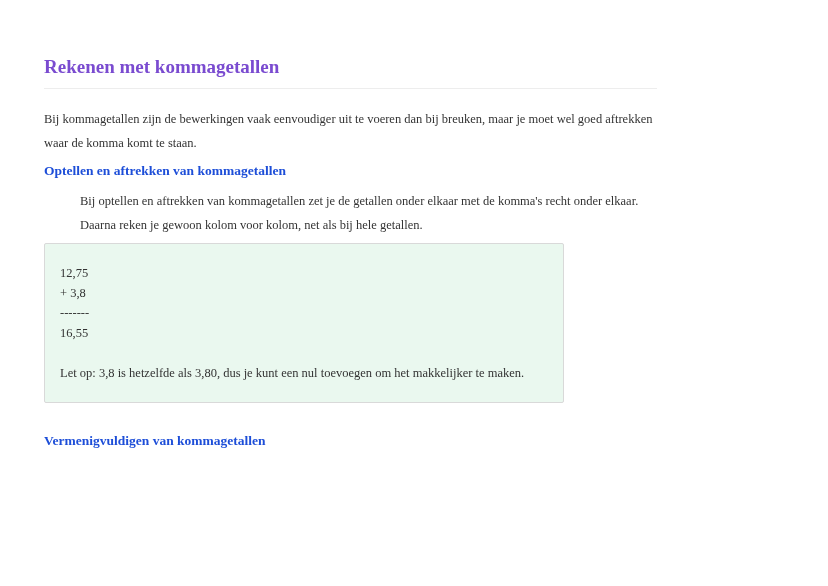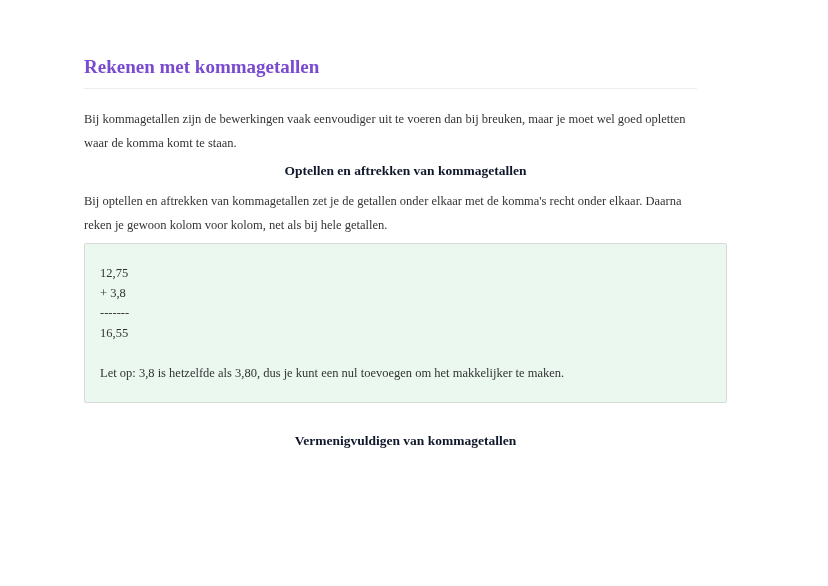--- a/index.html
+++ b/index.html
@@ -5,21 +5,21 @@
   * { box-sizing: border-box; margin: 0; padding: 0; }
   html, body {
     width: 828px;
     height: 586px;
     background: #ffffff;
     font-family: "Liberation Serif", "DejaVu Serif", serif;
     color: #333333;
     overflow: hidden;
   }
   .page {
-    padding: 55px 0 0 84px;
+    padding: 55px 0 0 44px;
     width: 750px; 
   }
   .content {
     width: 643px;
   }
   h1.page-title {
     font-size: 19px;
     line-height: 23px;
     font-weight: bold;
     color: #7a4bd0;
@@ -29,32 +29,32 @@
   }
   p.para {
     font-size: 12.5px;
     line-height: 24px;
     margin: 18px 30px 8px 0;
     color: #333333;
   }
   p.para-tight {
     margin-top: 10px;
     margin-bottom: 0;
+    margin-left: 36px;
   }
   h2.section-heading {
     font-size: 13.5px;
     line-height: 16px;
     font-weight: bold;
-    color: #0f172a;
+    color: #1d4ed8;
     margin: 8px 0 0 0;
-    text-align: center;
   }
   pre.example-block {
     margin: 6px 0 0 0;
-    width: 643px;
+    width: 520px;
     background: #eaf8ef;
     border: 1px solid #d9d9d9;
     border-radius: 2px;
     padding: 19px 15px;
     font-family: "Liberation Serif", "DejaVu Serif", serif;
     font-size: 12.5px;
     line-height: 20px;
     color: #333333;
     white-space: pre-wrap;
   }
@@ -63,21 +63,21 @@
   }
 </style>
 </head>
 <body>
 
 <div class="page">
   <div class="content">
 
     <h1 class="page-title">Rekenen met kommagetallen</h1>
 
-    <p class="para">Bij kommagetallen zijn de bewerkingen vaak eenvoudiger uit te voeren dan bij breuken, maar je moet wel goed opletten waar de komma komt te staan.</p>
+    <p class="para">Bij kommagetallen zijn de bewerkingen vaak eenvoudiger uit te voeren dan bij breuken, maar je moet wel goed aftrekken waar de komma komt te staan.</p>
 
     <h2 class="section-heading">Optellen en aftrekken van kommagetallen</h2>
 
     <p class="para para-tight">Bij optellen en aftrekken van kommagetallen zet je de getallen onder elkaar met de komma's recht onder elkaar. Daarna reken je gewoon kolom voor kolom, net als bij hele getallen.</p>
 
     <pre class="example-block">12,75
 + 3,8
 -------
 16,55
 

